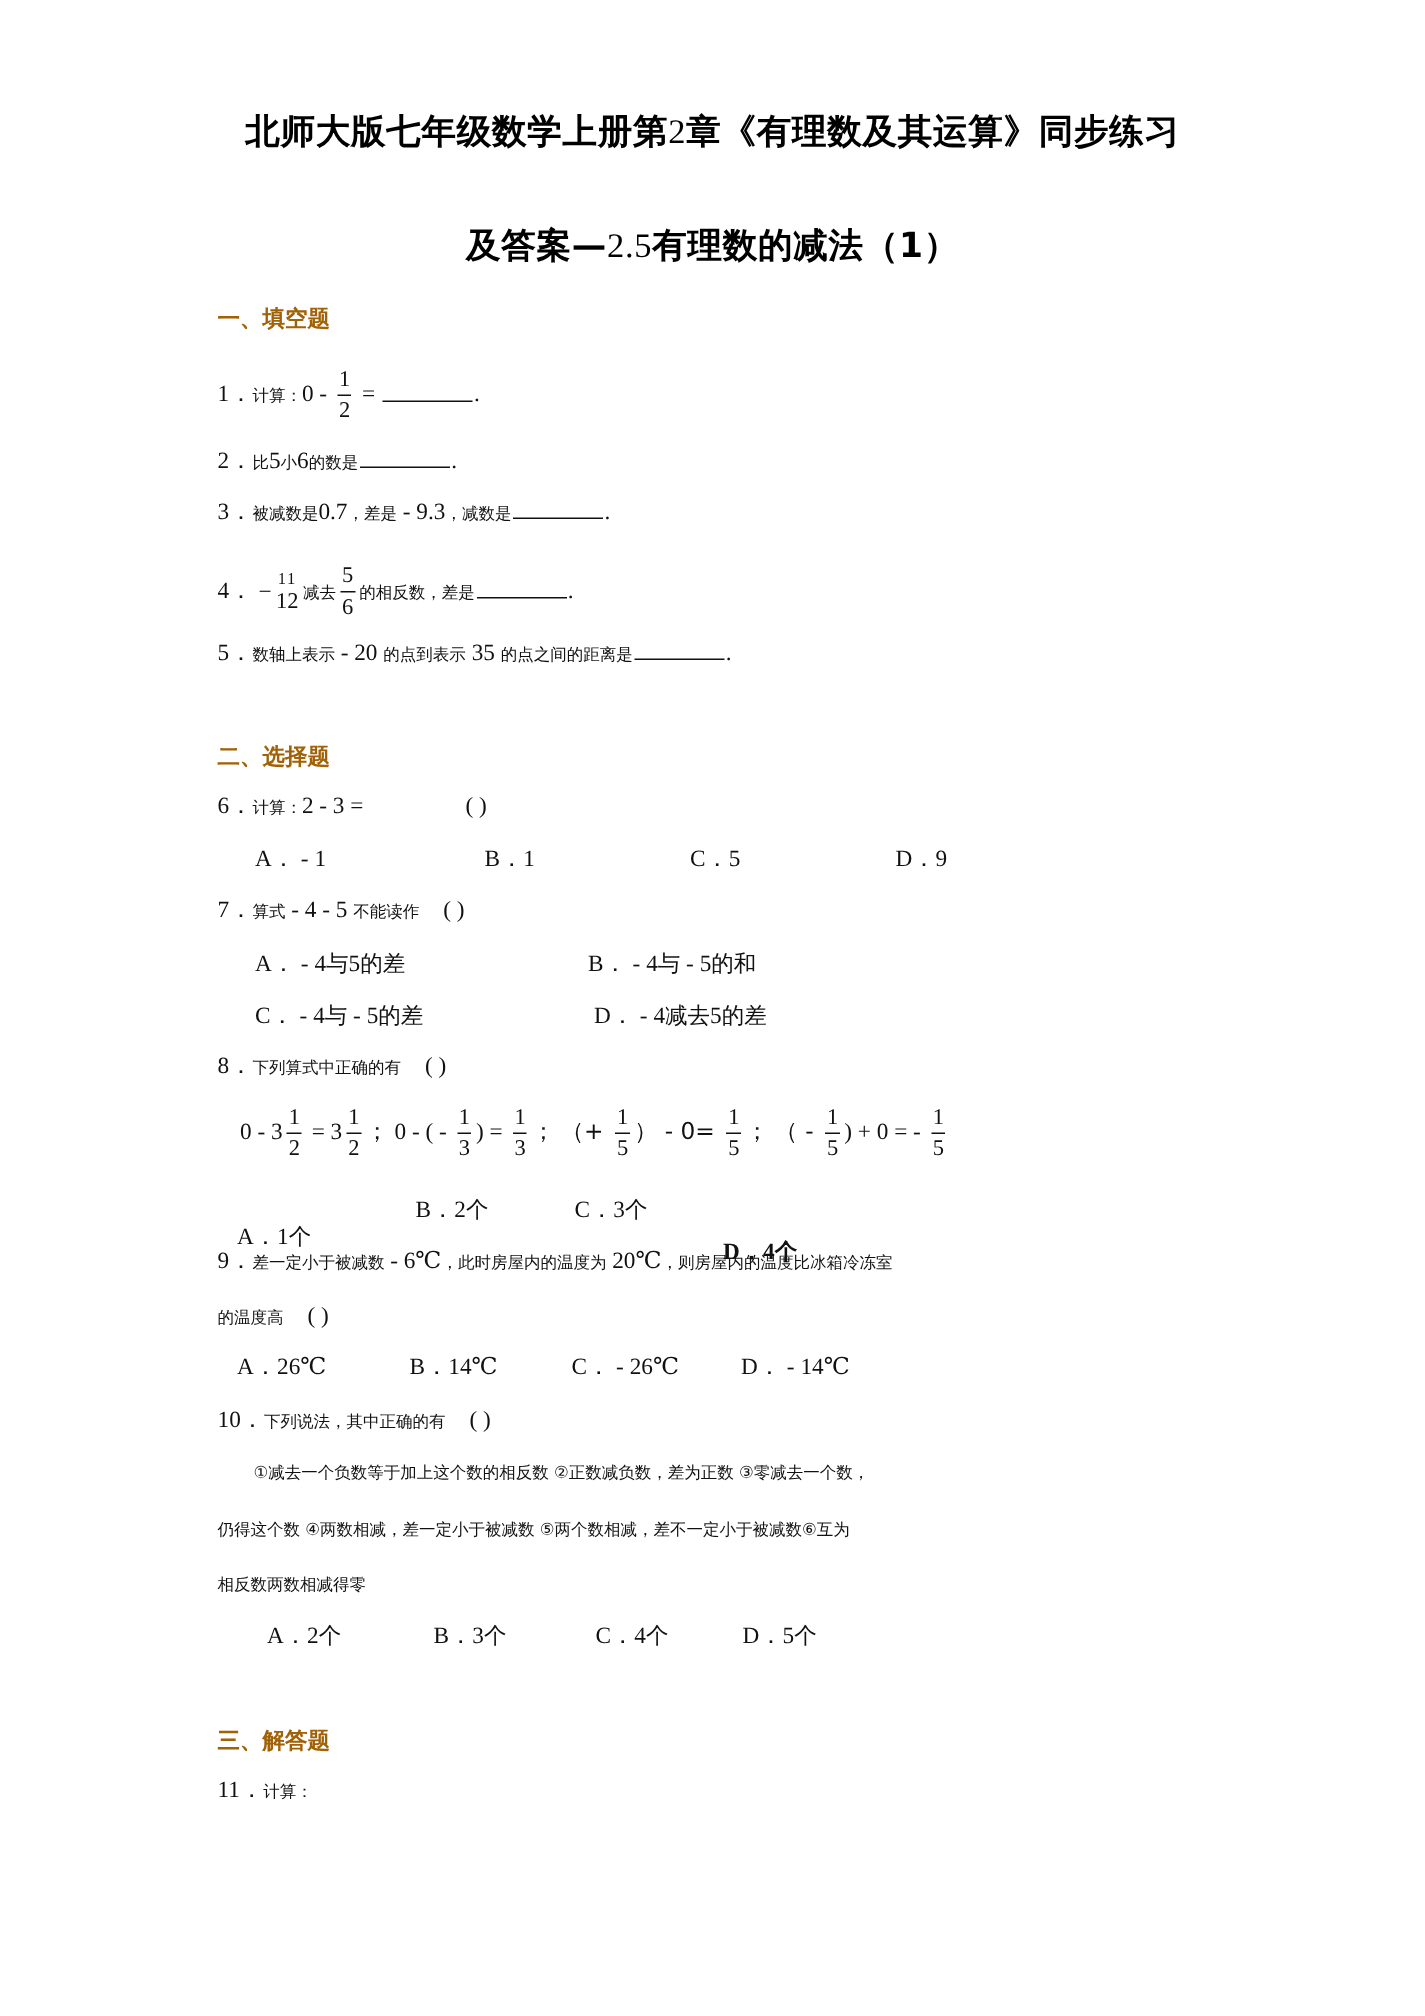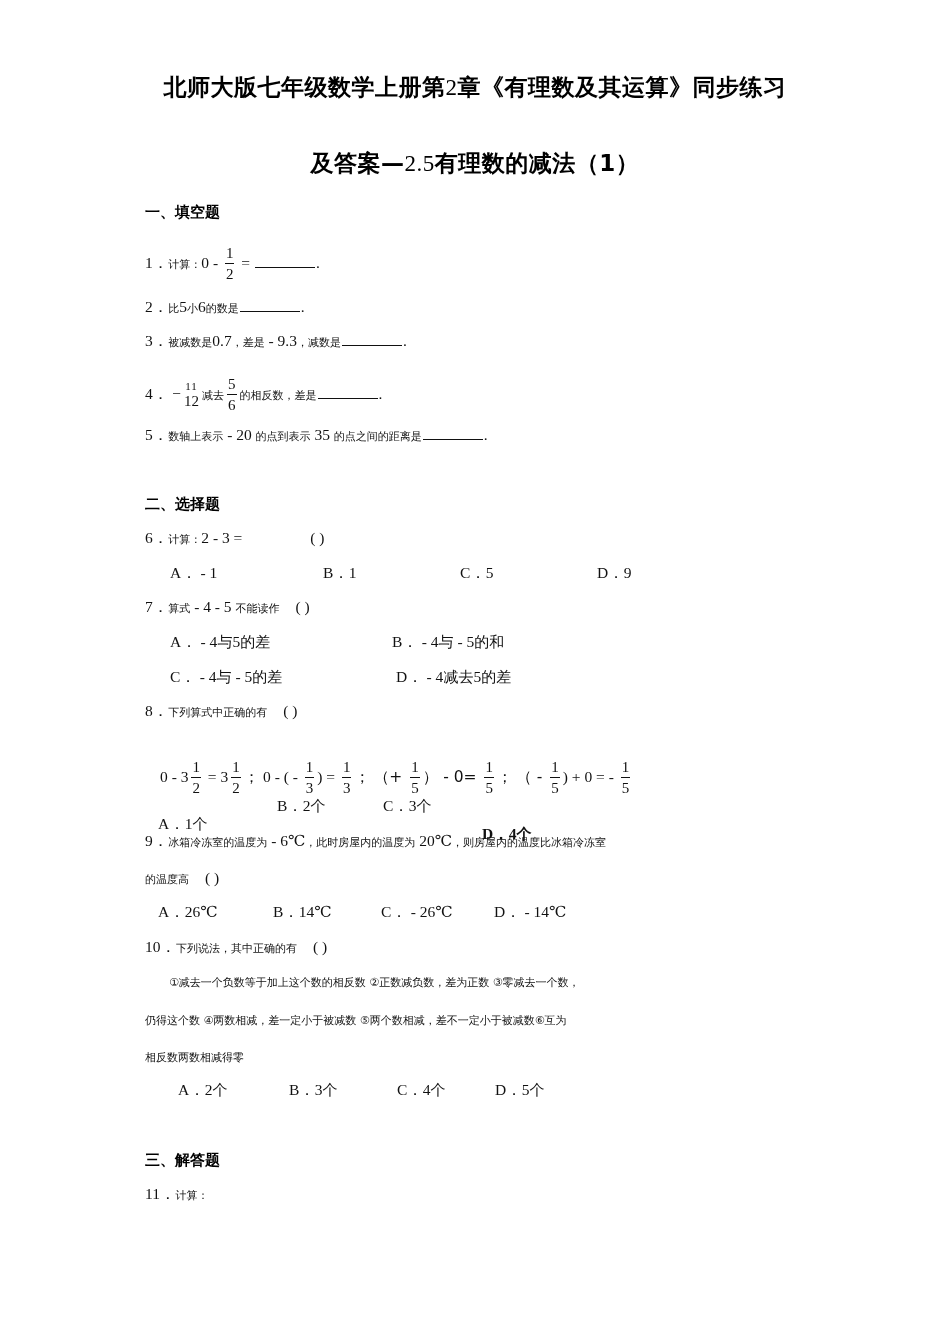--- a/index.html
+++ b/index.html
@@ -12,40 +12,40 @@
     .title {
       position: absolute; left: 0; width: 950px; text-align: center;
       font-family: "DejaVu Sans", "Liberation Sans", sans-serif;
       font-weight: bold; font-size: 23px; letter-spacing: 0.5px; color: #000;
       white-space: nowrap;
     }
     .title .num { font-family: "Liberation Serif", "DejaVu Serif", serif; font-weight: normal; }
     .section-head {
       position: absolute; left: 145px;
       font-family: "DejaVu Sans", "Liberation Sans", sans-serif;
-      font-weight: bold; font-size: 15px; color: #000000;
+      font-weight: bold; font-size: 15px; color: #a16207;
       white-space: nowrap;
     }
     .line {
       position: absolute; left: 145px; font-size: 15.5px; white-space: nowrap;
       font-family: "Liberation Serif", "DejaVu Serif", serif;
       line-height: 20px;
     }
     .line .zh { font-family: "DejaVu Sans", "Liberation Sans", sans-serif; font-size: 11px; }
     .opt { position: absolute; font-size: 15.5px; white-space: nowrap; line-height: 20px; }
     .opt .zh { font-family: "DejaVu Sans", "Liberation Sans", sans-serif; font-size: 15px; }
     .blank { display: inline-block; border-bottom: 1px solid #111; width: 60px; height: 14px; vertical-align: baseline; margin: 0 1px; }
     .frac {
       display: inline-block; vertical-align: middle; text-align: center;
       margin: 0 3px; line-height: 1;
     }
     .frac .n { display: block; padding: 0 1px 2px 1px; border-bottom: 1px solid #111; font-size: 15px; }
     .frac .d { display: block; padding-top: 3px; font-size: 15px; }
     .frac.nobar .n { border-bottom: none; font-size: 11px; height: 8px; overflow: hidden; letter-spacing: 1px; }
-    .q8-math { position: absolute; left: 160px; top: 760px; font-size: 15.5px; white-space: nowrap; }
+    .q8-math { position: absolute; left: 160px; top: 738px; font-size: 15.5px; white-space: nowrap; }
     .q8-math .zh { font-family: "DejaVu Sans", "Liberation Sans", sans-serif; }
   </style>
 </head>
 <body>
 
 <div class="page">
 
   <div class="title" style="top:72px;">
     <span>北师大版七年级数学上册第</span><span class="num">2</span><span>章《有理数及其运算》同步练习</span>
   </div>
@@ -101,21 +101,21 @@
     <span>0 - ( - </span><span class="frac"><span class="n">1</span><span class="d">3</span></span><span>) = </span><span class="frac"><span class="n">1</span><span class="d">3</span></span><span class="zh">；</span>
     <span class="zh">（+ </span><span class="frac"><span class="n">1</span><span class="d">5</span></span><span class="zh">） - 0= </span><span class="frac"><span class="n">1</span><span class="d">5</span></span><span class="zh">；</span>
     <span class="zh">（ - </span><span class="frac"><span class="n">1</span><span class="d">5</span></span><span>) + 0 =  - </span><span class="frac"><span class="n">1</span><span class="d">5</span></span>
   </div>
   <div class="opt" style="left:158px; top:796px;margin-top:18px;"><span>A．</span><span>1</span><span class="zh">个</span></div>
   <div class="opt" style="left:277px; top:796px;"><span>B．</span><span>2</span><span class="zh">个</span></div>
   <div class="opt" style="left:383px; top:796px;"><span>C．</span><span>3</span><span class="zh">个</span></div>
   <div class="opt" style="left:482px; top:824px;font-weight:bold;"><span>D．</span><span>4</span><span class="zh">个</span></div>
 
   <div class="line" style="top:831px;">
-    <span>9．</span><span class="zh">冰箱冷冻室的温度为</span><span> - 6℃</span><span class="zh">，此时房屋内的温度为</span><span> 20℃</span><span class="zh">，则房屋内的温度比冰箱冷冻室</span>
+    <span>9．</span><span class="zh">差一定小于被减数</span><span> - 6℃</span><span class="zh">，此时房屋内的温度为</span><span> 20℃</span><span class="zh">，则房屋内的温度比冰箱冷冻室</span>
   </div>
   <div class="line" style="top:868px;text-align:right;">
     <span class="zh">的温度高</span><span style="margin-left:16px;">(    )</span>
   </div>
   <div class="opt" style="left:158px; top:902px;"><span>A．</span><span>26℃</span></div>
   <div class="opt" style="left:273px; top:902px;"><span>B．</span><span>14℃</span></div>
   <div class="opt" style="left:381px; top:902px;"><span>C．</span><span> - 26℃</span></div>
   <div class="opt" style="left:494px; top:902px;"><span>D．</span><span> - 14℃</span></div>
 
   <div class="line" style="top:937px;">

